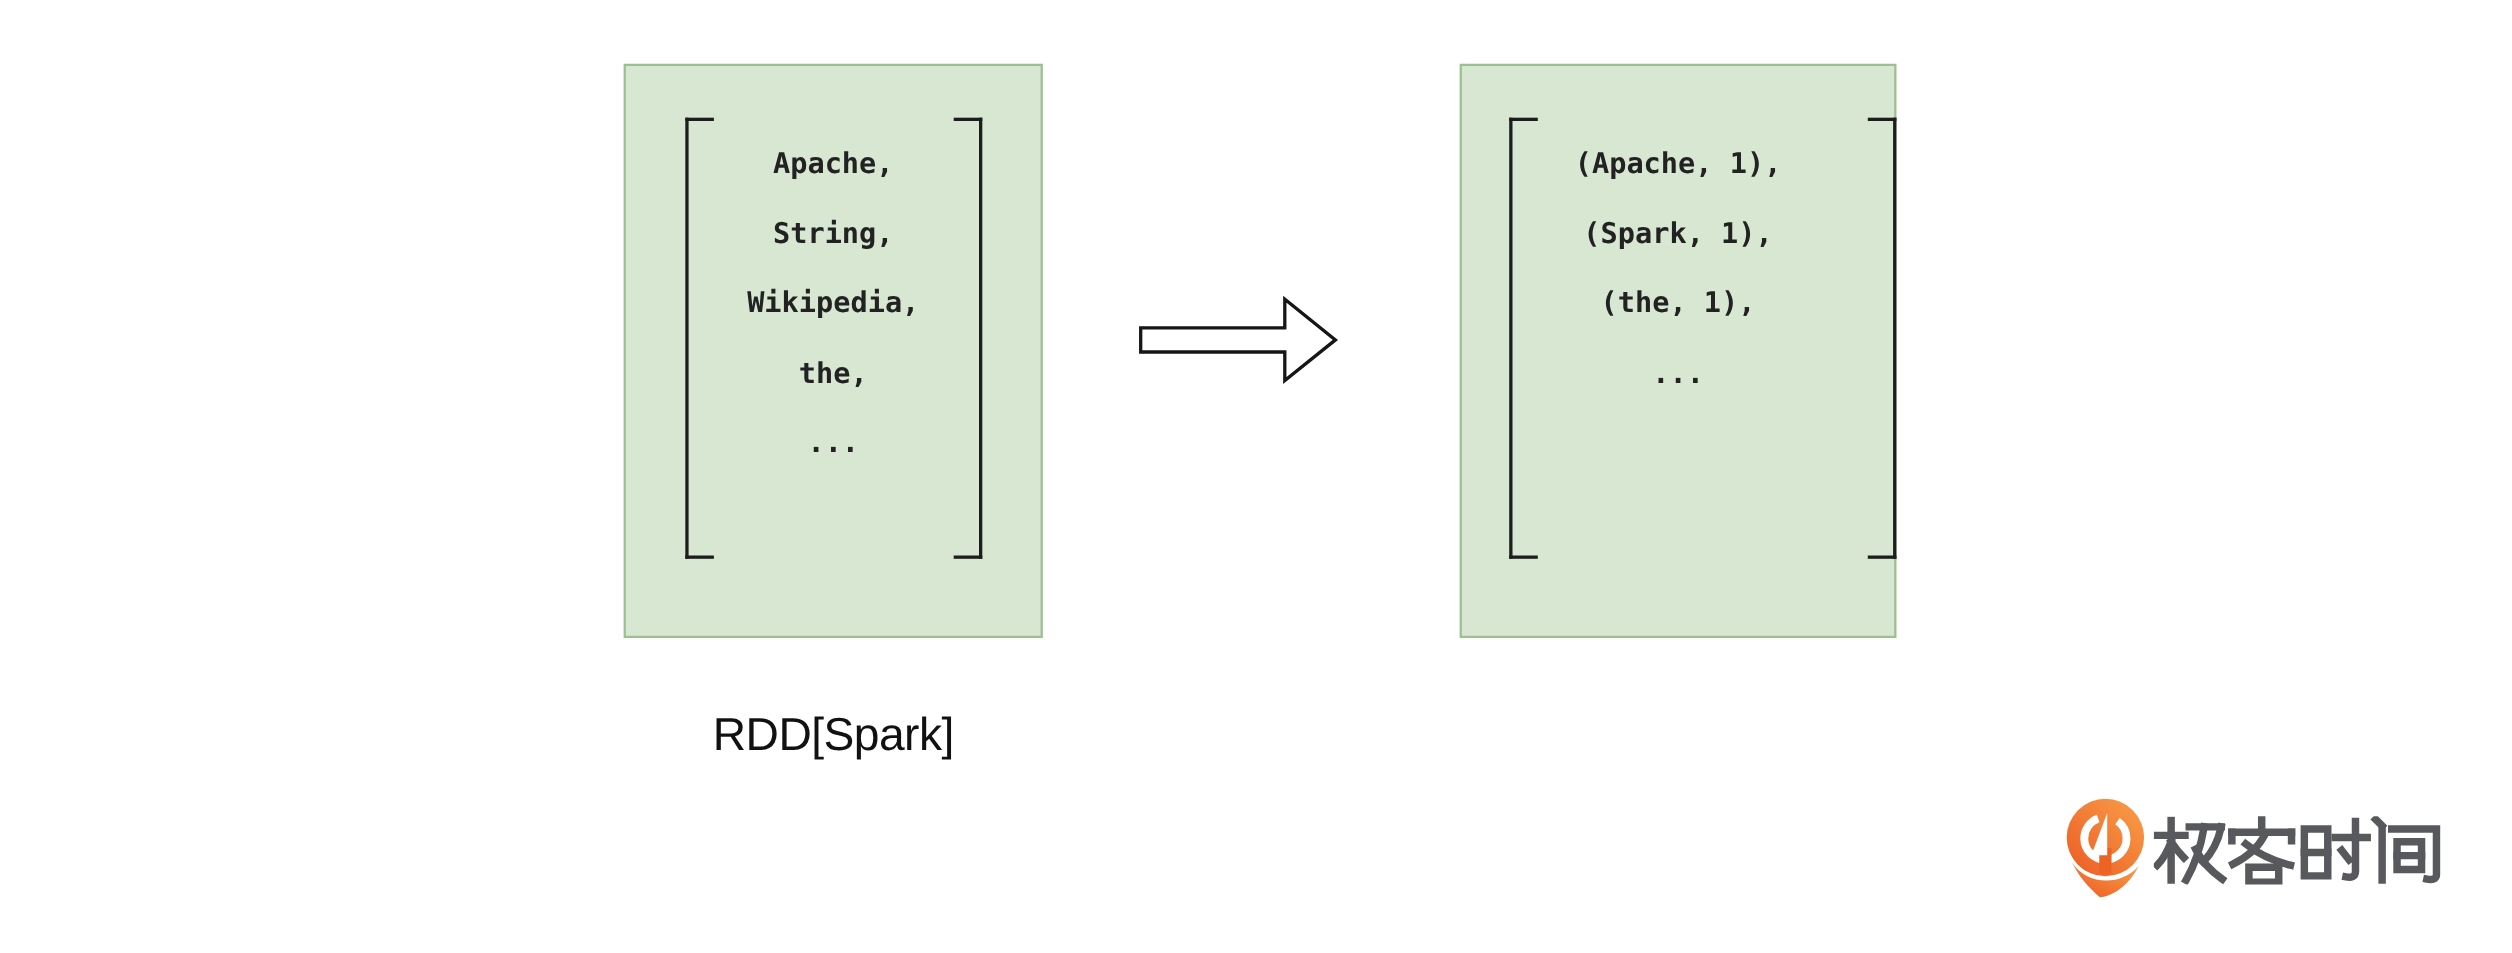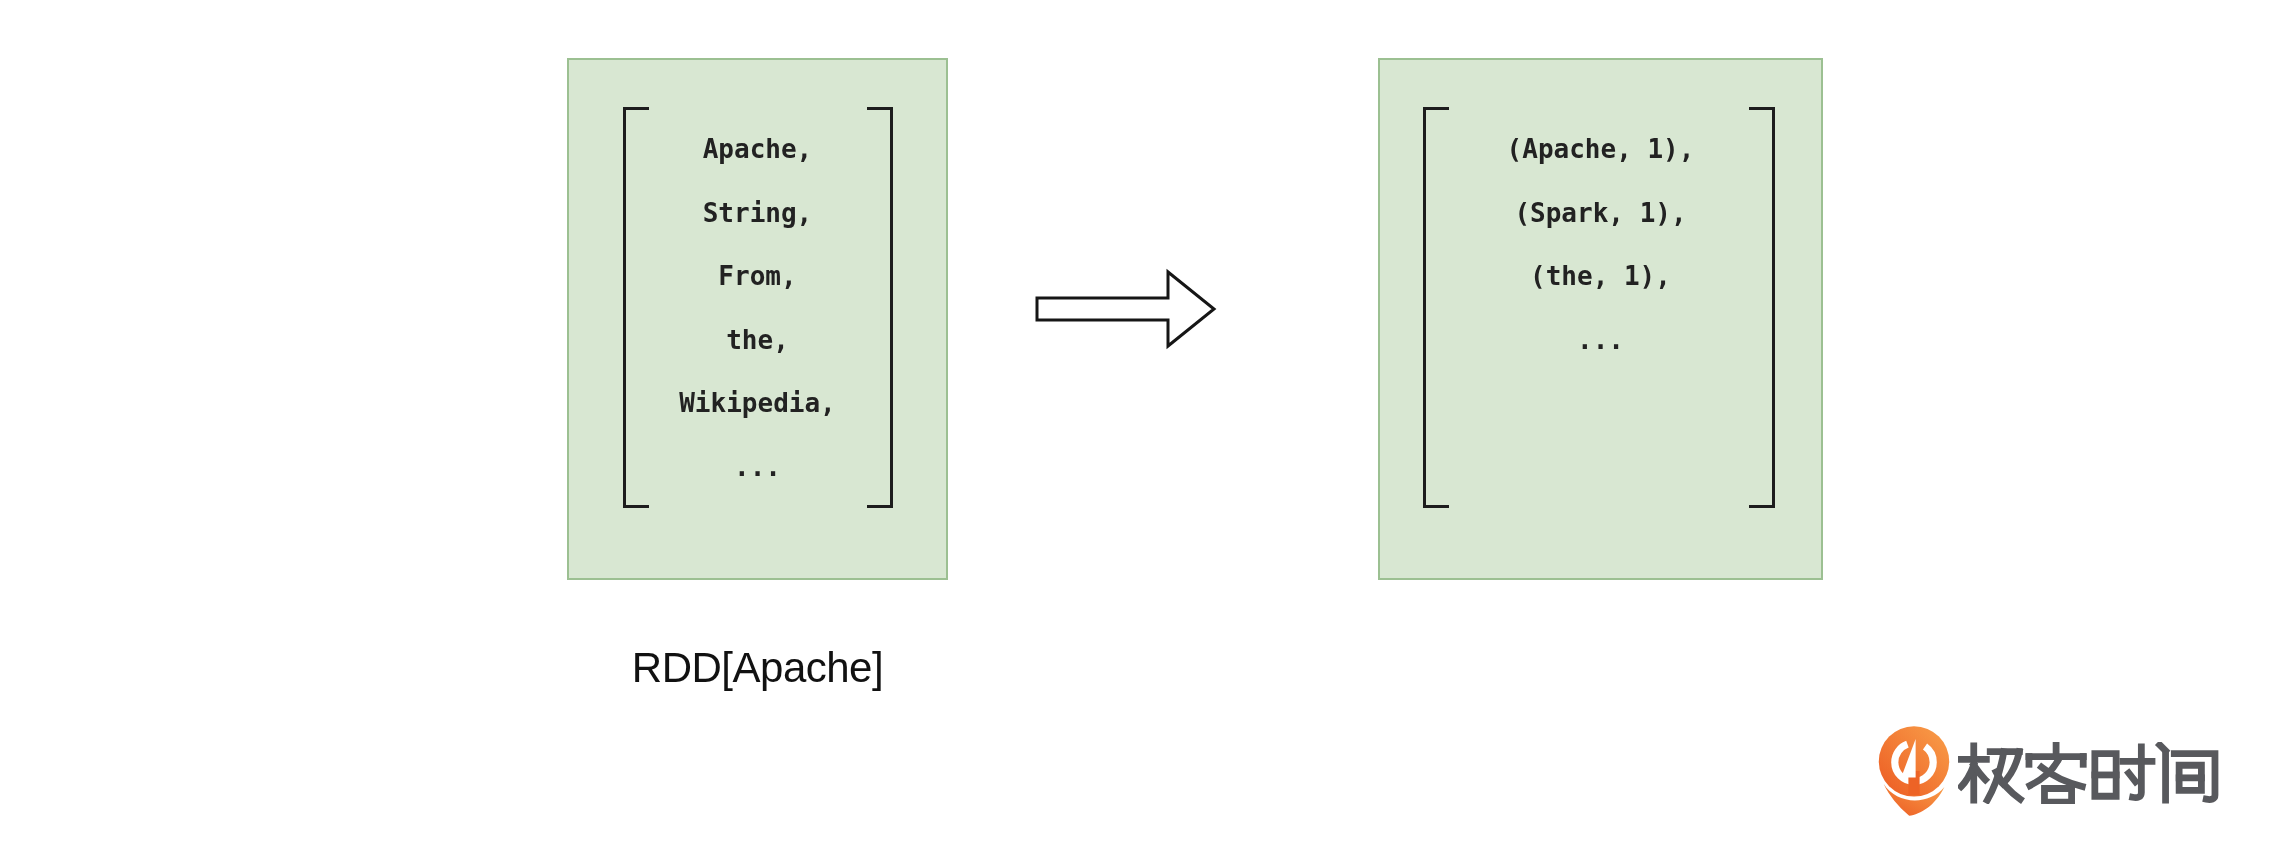--- a/index.html
+++ b/index.html
@@ -15,21 +15,21 @@
   
   .gbox {
     position: absolute;
     top: 58px;
     height: 522px;
     background: #d8e7d2;
     border: 2px solid #9cc092;
     box-sizing: border-box;
   }
   .gbox--left  { left: 567px;  width: 381px; }
-  .gbox--right { left: 1378px; width: 445px; }
+  .gbox--right { left: 1327px; width: 397px; }
 
   
   .bracket {
     position: absolute;
     top: 47px;
     height: 401px;
     width: 26px;
     box-sizing: border-box;
   }
   .bracket--open {
@@ -101,43 +101,42 @@
 <body>
 
 <div class="canvas">
 
   <div class="gbox gbox--left">
     <div class="bracket bracket--open"></div>
     <div class="bracket bracket--close"></div>
     <div class="lines">
       <div class="line">Apache,</div>
       <div class="line">String,</div>
-      <div class="line">From,</div>
+      <div class="line">Wikipedia,</div>
       <div class="line">the,</div>
-      <div class="line">Wikipedia,</div>
       <div class="line">...</div>
     </div>
   </div>
 
   <div class="gbox gbox--right">
     <div class="bracket bracket--open"></div>
     <div class="bracket bracket--close"></div>
     <div class="lines">
       <div class="line">(Apache, 1),</div>
       <div class="line">(Spark, 1),</div>
       <div class="line">(the, 1),</div>
       <div class="line">...</div>
     </div>
   </div>
 
   <svg class="arrow" viewBox="0 0 192 88" xmlns="http://www.w3.org/2000/svg">
     <polygon points="7,33 138,33 138,7 184,44 138,81 138,55 7,55" fill="#ffffff" stroke="#161616" stroke-width="3" stroke-linejoin="miter"></polygon>
   </svg>
 
-  <div class="box-label box-label--left">RDD[Apache]</div>
+  <div class="box-label box-label--left">RDD[Spark]</div>
 
   <div class="logo" role="img" aria-label="极客时间">
 
     <svg class="logo-mark" viewBox="0 0 100 112" xmlns="http://www.w3.org/2000/svg">
       <defs>
         <linearGradient id="og" x1="1" y1="0" x2="0" y2="1">
           <stop offset="0" stop-color="#f9a04a"></stop>
           <stop offset="1" stop-color="#ec5a22"></stop>
         </linearGradient>
       </defs>

